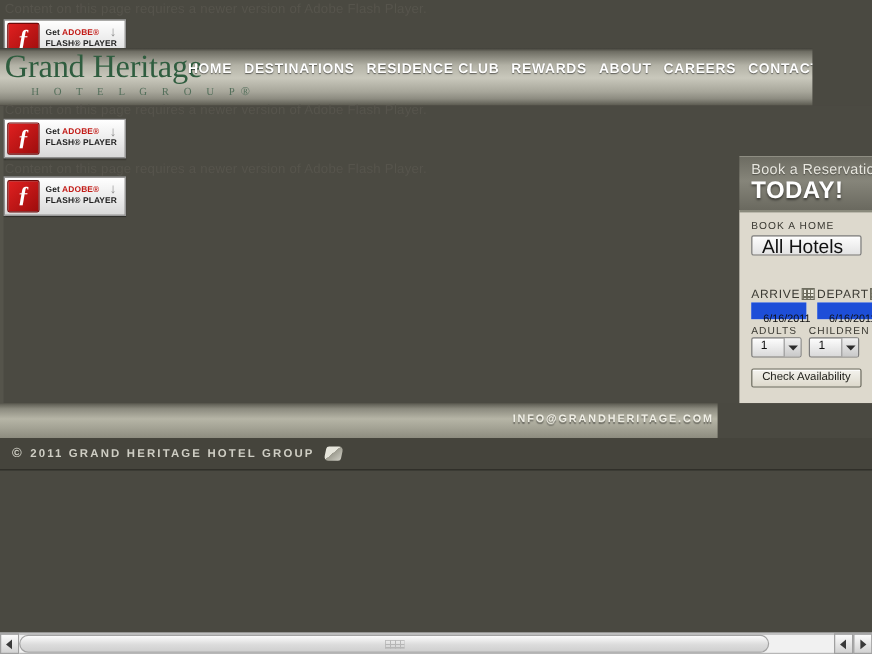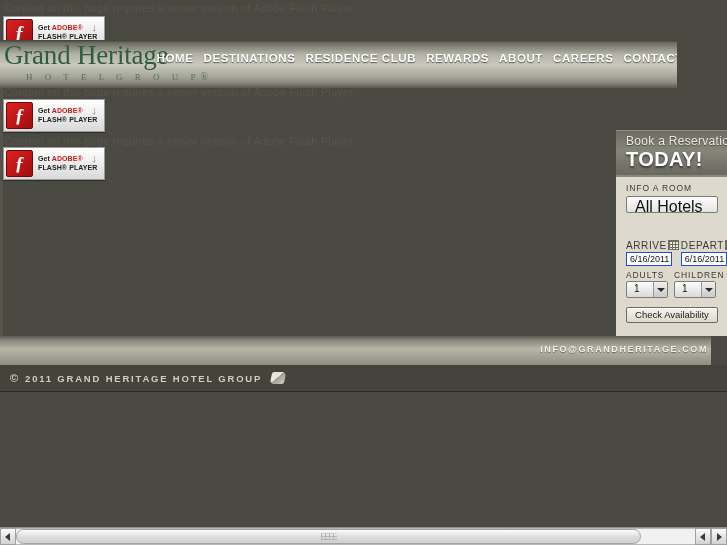--- a/index.html
+++ b/index.html
@@ -180,21 +180,21 @@
       repeating-linear-gradient(to right,#6e6d5f 0 1px,transparent 1px 3px),
       repeating-linear-gradient(to bottom,#6e6d5f 0 1px,transparent 1px 3px),
       #efeee4;
     border: 1px solid #6e6d5f;
     box-sizing: border-box;
     vertical-align: middle;
   }
   .bk-dateinput {
     width: 46px; height: 14px;
     background: #fff;
-    border: 1px solid #1d4ed8;
+    border: 7px solid #1d4ed8;
     box-sizing: border-box;
     font-size: 9px; color: #111;
     padding: 0 0 0 3px;
     line-height: 13px;
     margin-top: 1px;
   }
   .bk-smallselect {
     width: 42px; height: 17px;
     background: linear-gradient(#fdfdfd,#d9d9d9);
     border: 1px solid #7c7c7c;
@@ -226,21 +226,21 @@
     box-sizing: border-box;
     font-size: 9.5px; color: #1d1d18;
     text-align: center; line-height: 14px;
     cursor: pointer;
     box-shadow: inset 0 1px 0 #fff;
   }
 
   
   #footer-band {
     position: absolute; left: 0; top: 336px;
-    width: 711px; height: 29px;
+    width: 598px; height: 29px;
     background: linear-gradient(to bottom,
       #5a594f 0%, #8c8b7f 16%, #b6b5a6 45%, #a3a294 72%, #8d8c7f 100%);
   }
   #footer-email {
     position: absolute; right: 3px; top: 8px;
     color: #f0efe6; font-size: 9px;
     font-weight: bold; letter-spacing: 1.6px;
     text-shadow: 0 1px 1px rgba(0,0,0,.4);
     white-space: nowrap;
   }
@@ -375,21 +375,21 @@
     <div class="fl-arrow">↓</div>
   </div>
 
   <div id="booking">
     <div class="bk-top">
       <div class="bk-title">Book a Reservation</div>
       <div class="bk-today">TODAY!</div>
     </div>
     <div class="bk-body">
 
-      <div class="bk-label">INFO A ROOM</div>
+      <div class="bk-label">BOOK A HOME</div>
       <div class="bk-select">All Hotels</div>
 
       <div class="bk-row" style="margin-top:5px;">
         <div class="bk-datecol">
           <div class="bk-datelabel">
             <span>ARRIVE</span>
             <span class="cal-icon"></span>
           </div>
           <div class="bk-dateinput">6/16/2011</div>
         </div>

